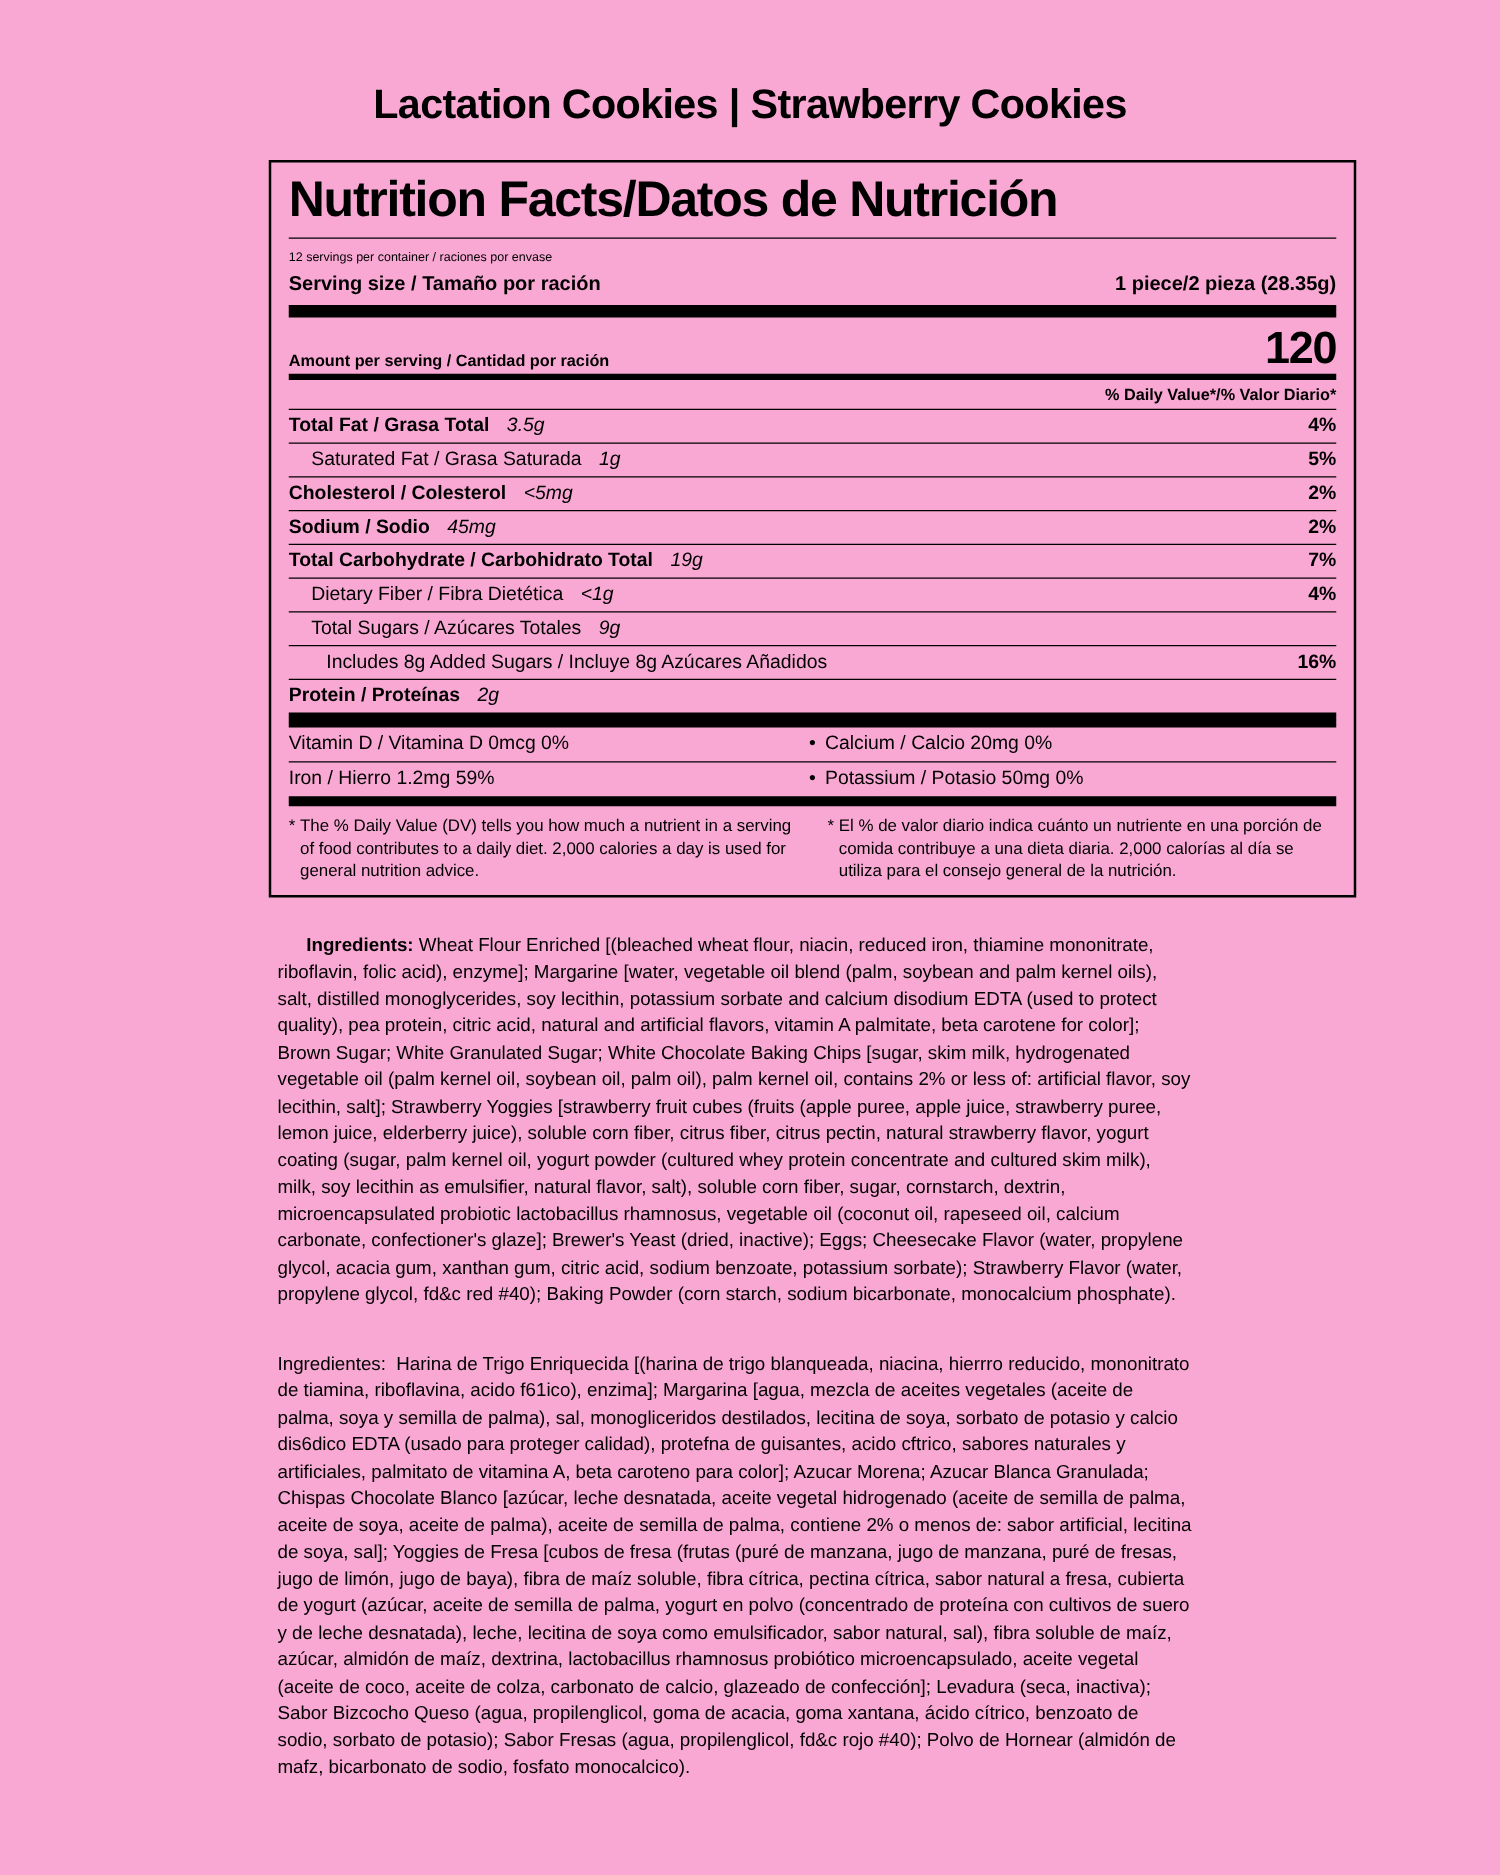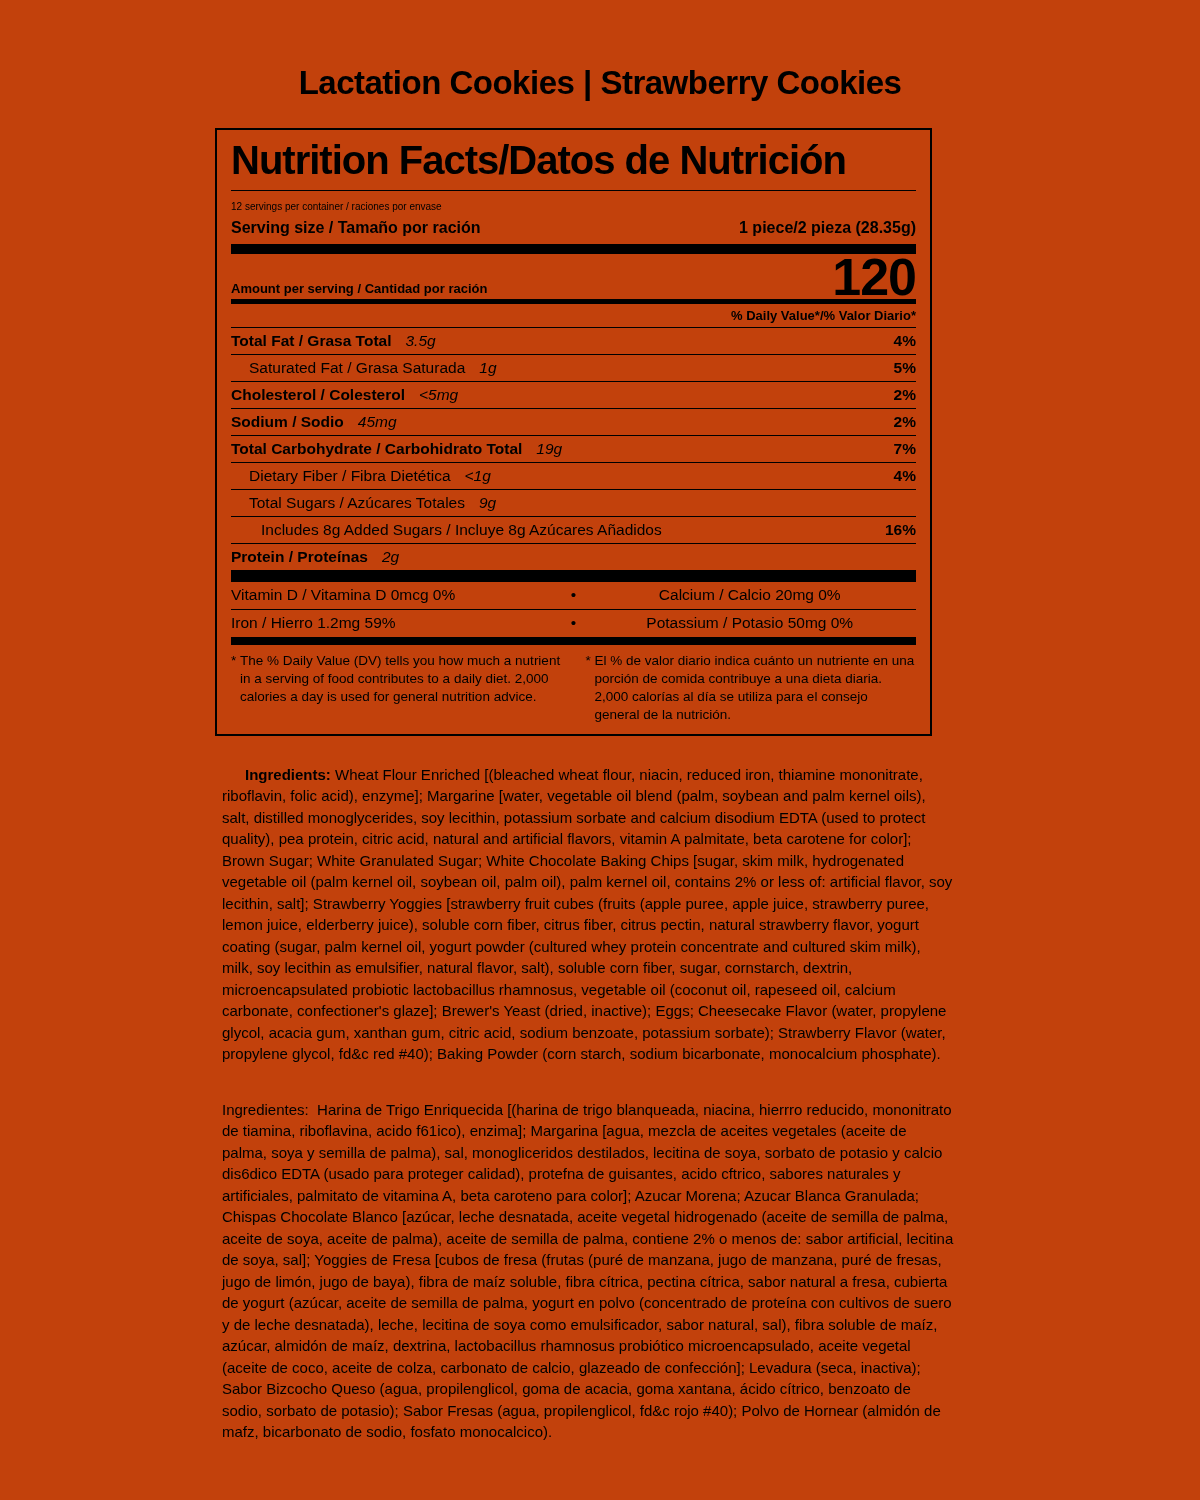--- a/index.html
+++ b/index.html
@@ -1,37 +1,37 @@
 <!DOCTYPE html>
 <html><head>
 <meta charset="utf-8">
 <style>
   * { margin: 0; padding: 0; box-sizing: border-box; }
   html, body { background: #ffffff; }
   .page {
     position: relative;
     width: 1200px;
     height: 1500px;
-    background: #c2410c;
+    background: #f9a8d4;
     color: #000000;
     font-family: "Liberation Sans", "DejaVu Sans", sans-serif;
     overflow: hidden;
   }
   .title {
     padding-top: 64px;
     text-align: center;
     font-size: 33px;
     font-weight: bold;
     letter-spacing: -0.5px;
   }
 
   
   .nf {
     margin: 26px 0 0 215px;
-    width: 717px;
+    width: 870px;
     border: 2px solid #000;
     padding: 8px 14px 10px 14px;
   }
   .nf-header {
     font-size: 40px;
     font-weight: bold;
     letter-spacing: -1px;
     line-height: 1.12;
     padding-bottom: 7px;
     border-bottom: 1px solid #000;
@@ -57,21 +57,21 @@
   .bar-12 { height: 12px; }
   .bar-8  { height: 8px; }
   .cal-block {
     display: flex;
     justify-content: space-between;
     align-items: flex-end;
     padding: 5px 0 3px 0;
   }
   .aps { font-size: 13px; font-weight: bold; line-height: 15px; }
   .cal-label { font-size: 26px; font-weight: bold; line-height: 29px; letter-spacing: -0.5px; }
-  .cal-value { font-size: 52px; font-weight: bold; line-height: 37px; letter-spacing: -1px; }
+  .cal-value { font-size: 36px; font-weight: bold; line-height: 37px; letter-spacing: -1px; }
   .dv-header {
     text-align: right;
     font-size: 13px;
     font-weight: bold;
     padding: 4px 0 4px 0;
     border-bottom: 1px solid #000;
   }
   .nf-row {
     display: flex;
     align-items: baseline;
@@ -91,21 +91,21 @@
     display: flex;
     align-items: baseline;
     font-size: 15.5px;
     line-height: 16px;
     padding: 5.5px 0;
     border-bottom: 1px solid #000;
   }
   .vit-row.no-border { border-bottom: none; }
   .vit-left { flex: 1; text-align: left; }
   .vit-bullet { width: 20px; text-align: center; flex: 0 0 auto; }
-  .vit-right { flex: 1; text-align: center; }
+  .vit-right { flex: 1; text-align: left; }
   .footnote {
     display: flex;
     gap: 24px;
     padding-top: 7px;
     font-size: 13.5px;
     line-height: 18px;
   }
   .fn-col { flex: 1; display: flex; }
   .fn-star { flex: 0 0 9px; }
   .fn-text { flex: 1; }

